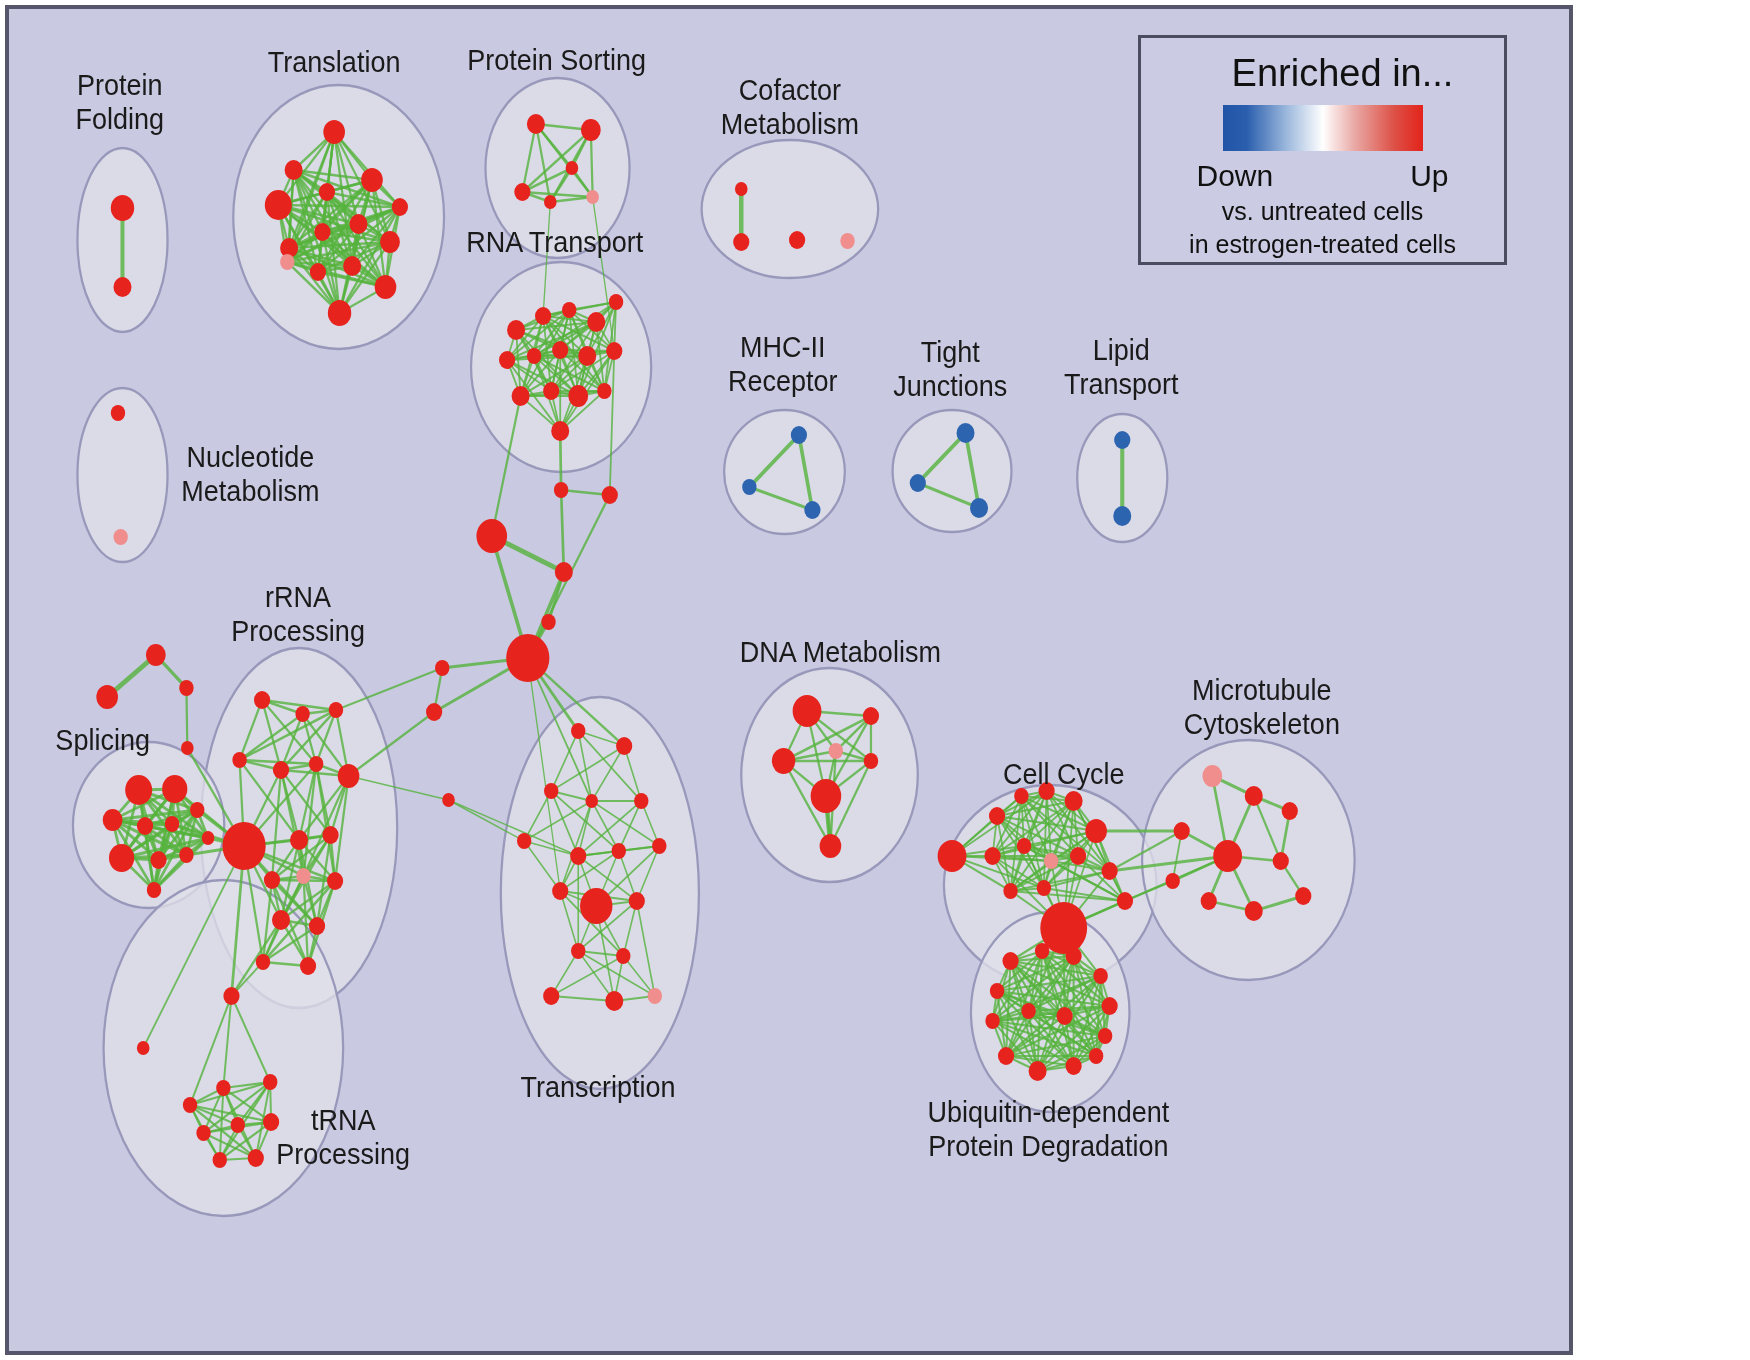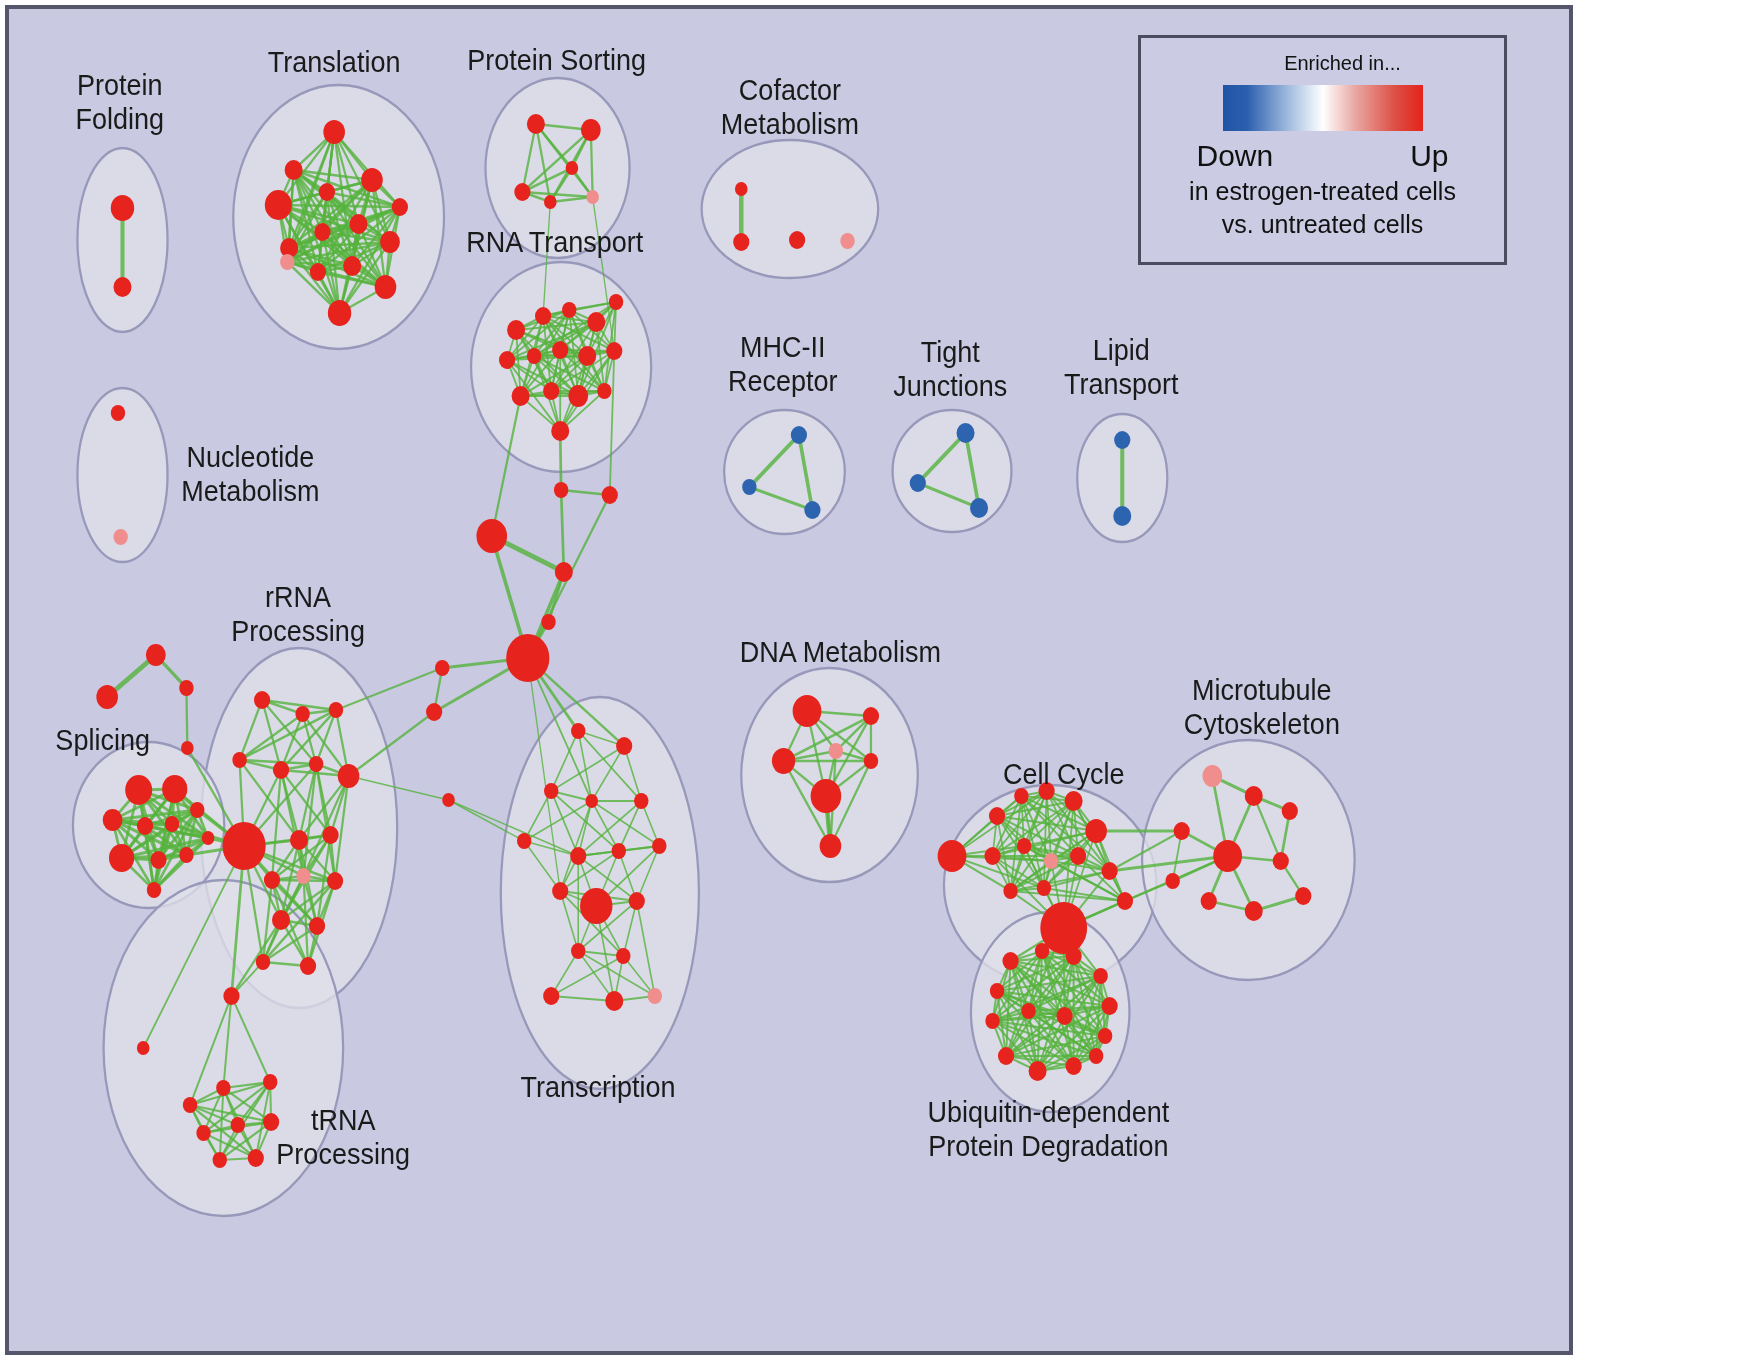--- a/index.html
+++ b/index.html
@@ -3,21 +3,21 @@
 <meta charset="utf-8">
 <style>
   html,body{margin:0;padding:0;background:#ffffff;font-family:"Liberation Sans",sans-serif;}
   .stage{position:relative;width:1578px;height:1360px;background:#ffffff;overflow:hidden;}
   .frame{position:absolute;left:5px;top:5px;right:5px;bottom:5px;border:4px solid #56566b;background:#c9c9e1;}
   .net-svg{position:absolute;left:0;top:0;width:100%;height:100%;display:block;}
   .cluster{stroke-width:2.5;}
   .cluster-label{font-size:30px;font-family:"Liberation Sans",sans-serif;}
   .legend{position:absolute;left:1129px;top:26px;width:369px;height:230px;box-sizing:border-box;
           border:3px solid #4c4c60;background:#cbcbe3;text-align:center;color:#111;}
-  .legend-title{font-size:20px;margin-top:14px;padding-left:40px;}
+  .legend-title{font-size:38px;margin-top:14px;padding-left:40px;}
   .legend-bar{width:200px;height:46px;margin:10px auto 8px auto;background:#888;}
   .legend-ends{display:flex;justify-content:space-between;width:252px;margin:0 auto 2px auto;font-size:30px;}
   .legend-caption{font-size:25px;line-height:1.3;}
 </style>
 </head>
 <body>
 
 <div class="stage">
   <div class="frame" style="background: rgb(201, 201, 225); border-color: rgb(86, 86, 107);">
     <svg id="network-svg" class="net-svg" viewBox="9 9 1732 1342" preserveAspectRatio="none" xmlns="http://www.w3.org/2000/svg">
@@ -928,17 +928,17 @@
           <text x="1163" y="1122" class="cluster-label" fill="#1a1a1a" text-anchor="middle"><tspan x="1163" dy="0">Ubiquitin-dependent</tspan><tspan x="1163" dy="34">Protein Degradation</tspan></text>
         </g>
       </svg>
     <div class="legend">
       <div class="legend-title">Enriched in...</div>
       <div class="legend-bar" style="background: linear-gradient(90deg, rgb(33, 84, 166) 0%, rgb(43, 95, 174) 12%, rgb(157, 185, 221) 32%, rgb(255, 255, 255) 50%, rgb(232, 168, 164) 66%, rgb(221, 79, 69) 86%, rgb(227, 35, 27) 100%);"></div>
       <div class="legend-ends">
         <span>Down</span>
         <span>Up</span>
       </div>
+      <div class="legend-caption">vs. untreated cells</div>
       <div class="legend-caption">in estrogen-treated cells</div>
-      <div class="legend-caption">vs. untreated cells</div>
     </div>
   </div>
 </div>
 
 </body></html>

